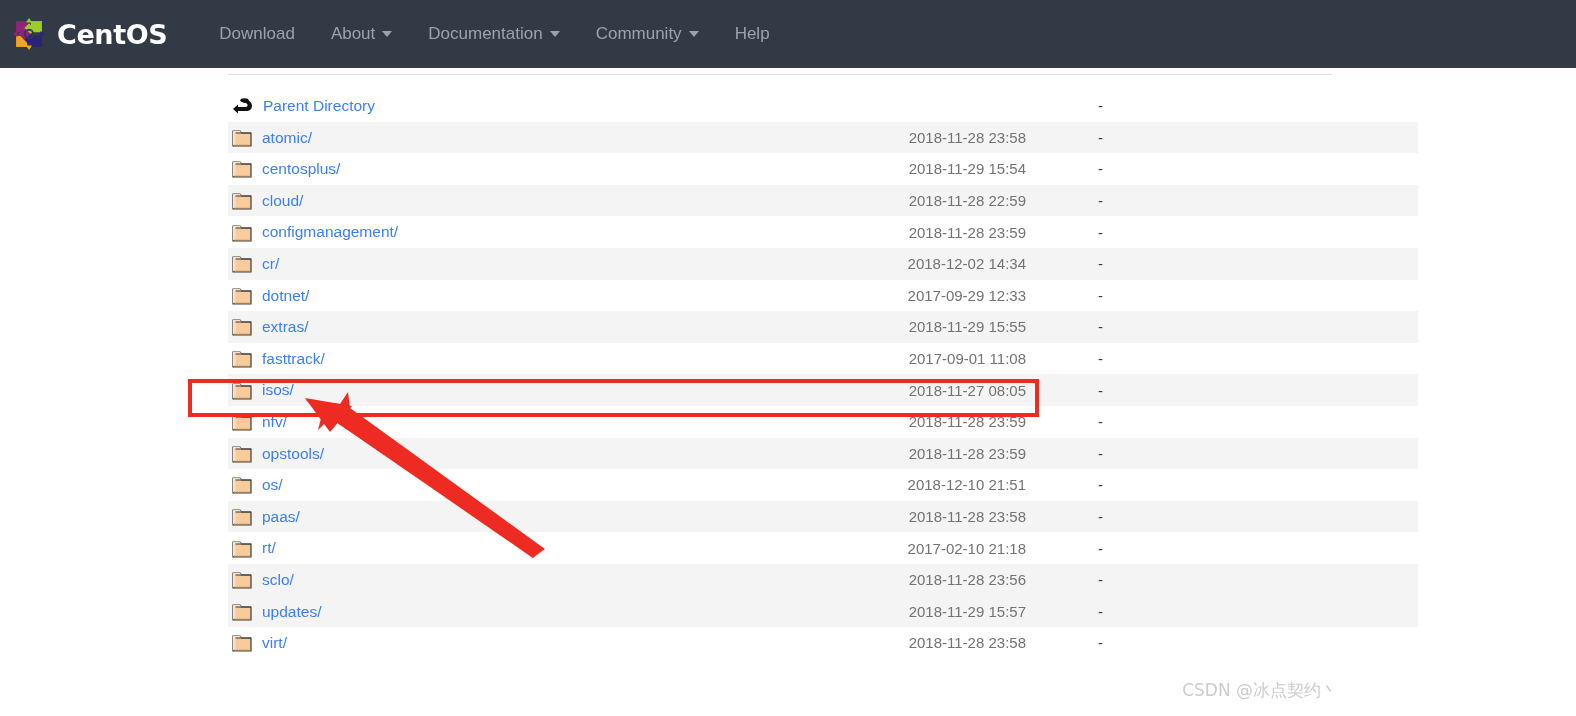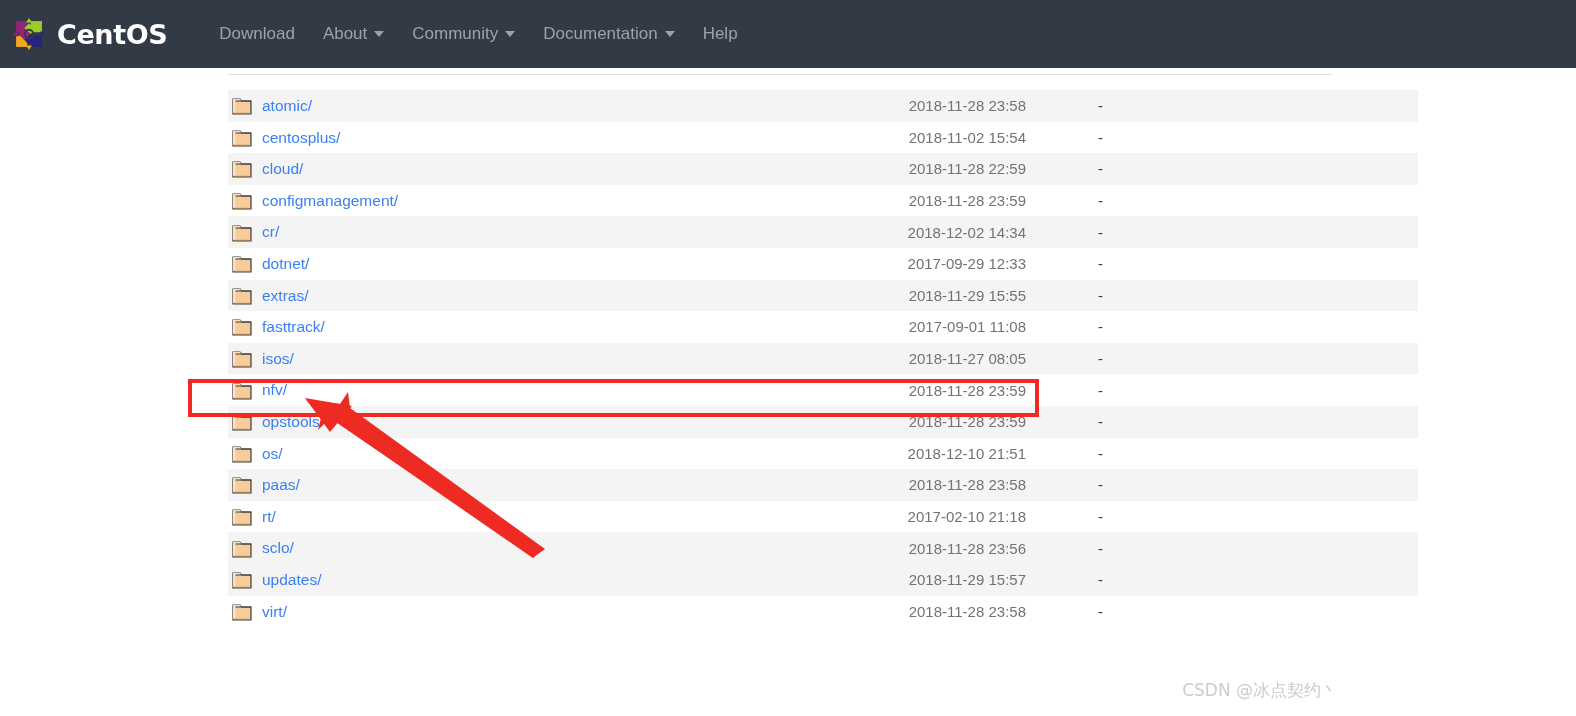--- a/index.html
+++ b/index.html
@@ -32,21 +32,21 @@
   }
   .logo-mark svg { display: block; width: 38px; height: 38px; }
   .brand-text {
     color: #ffffff;
     font-size: 27px;
     font-weight: bold;
     letter-spacing: -0.4px;
     font-family: "DejaVu Sans", "Liberation Sans", sans-serif;
     line-height: 1;
   }
-  .nav-items { display: flex; align-items: flex-end; gap: 0px; }
+  .nav-items { display: flex; align-items: flex-end; gap: 8px; }
   .nav-link {
     color: #9aa3ab;
     font-size: 17px;
     text-decoration: none;
     padding: 8px 14px;
     display: flex; align-items: center;
     white-space: nowrap;
     cursor: pointer;
   }
   .caret {
@@ -174,37 +174,52 @@
 
     <div class="nav-items">
       <a class="nav-link" href="#">
         <span>Download</span>
       </a>
       <a class="nav-link" href="#">
         <span>About</span>
         <span class="caret"></span>
       </a>
       <a class="nav-link" href="#">
-        <span>Community</span>
+        <span>Documentation</span>
         <span class="caret"></span>
       </a>
       <a class="nav-link" href="#">
-        <span>Documentation</span>
+        <span>Community</span>
         <span class="caret"></span>
       </a>
       <a class="nav-link" href="#">
         <span>Help</span>
       </a>
     </div>
   </div>
 
   <div class="content">
     <div class="top-rule"></div>
     <table class="listing">
       <tbody id="listing-body">
+          <tr>
+            <td class="c-name">
+              <div class="namecell">
+                <span class="icon-back">
+                  <svg viewBox="0 0 22 19" xmlns="http://www.w3.org/2000/svg">
+                    <path d="M11 3 C16 3 20 6 20 10 C20 13 17.5 15 14 15 L6 15 L6 17.5 L1 13 L6 8.5 L6 11 L13 11 C14.6 11 15.6 10.2 15.6 9.2 C15.6 7.6 13.6 6.6 11 6.6 Z" fill="#111111"></path>
+                    <ellipse cx="12.5" cy="4.3" rx="4.2" ry="2.1" fill="#111111"></ellipse>
+                  </svg>
+                </span>
+                <a class="flink parent" href="#">Parent Directory</a>
+              </div>
+            </td>
+            <td class="c-date"></td>
+            <td class="c-size">-</td>
+          </tr>
           <tr class="alt">
             <td class="c-name">
               <div class="namecell">
                 <span class="icon-folder">
                   <svg viewBox="0 0 20 19" xmlns="http://www.w3.org/2000/svg">
                     <path d="M1 3 H8 L9.5 5 H19 V18 H1 Z" fill="#f7cb9b" stroke="#3a3a3a" stroke-width="1.2" stroke-linejoin="miter"></path>
                     <path d="M1 3 H8 L9.5 5 H3.5 V17 H1 Z" fill="#fbe0c2" stroke="none"></path>
                     <path d="M3.5 5 H19" stroke="#3a3a3a" stroke-width="1" fill="none"></path>
                     <path d="M2 17.2 H18.6" stroke="#b07a3c" stroke-width="1" stroke-dasharray="1.4 1.2" fill="none"></path>
                   </svg>
@@ -222,21 +237,21 @@
                   <svg viewBox="0 0 20 19" xmlns="http://www.w3.org/2000/svg">
                     <path d="M1 3 H8 L9.5 5 H19 V18 H1 Z" fill="#f7cb9b" stroke="#3a3a3a" stroke-width="1.2" stroke-linejoin="miter"></path>
                     <path d="M1 3 H8 L9.5 5 H3.5 V17 H1 Z" fill="#fbe0c2" stroke="none"></path>
                     <path d="M3.5 5 H19" stroke="#3a3a3a" stroke-width="1" fill="none"></path>
                     <path d="M2 17.2 H18.6" stroke="#b07a3c" stroke-width="1" stroke-dasharray="1.4 1.2" fill="none"></path>
                   </svg>
                 </span>
                 <a class="flink" href="#">centosplus/</a>
               </div>
             </td>
-            <td class="c-date">2018-11-02 15:54</td>
+            <td class="c-date">2018-11-29 15:54</td>
             <td class="c-size">-</td>
           </tr>
           <tr class="alt">
             <td class="c-name">
               <div class="namecell">
                 <span class="icon-folder">
                   <svg viewBox="0 0 20 19" xmlns="http://www.w3.org/2000/svg">
                     <path d="M1 3 H8 L9.5 5 H19 V18 H1 Z" fill="#f7cb9b" stroke="#3a3a3a" stroke-width="1.2" stroke-linejoin="miter"></path>
                     <path d="M1 3 H8 L9.5 5 H3.5 V17 H1 Z" fill="#fbe0c2" stroke="none"></path>
                     <path d="M3.5 5 H19" stroke="#3a3a3a" stroke-width="1" fill="none"></path>

